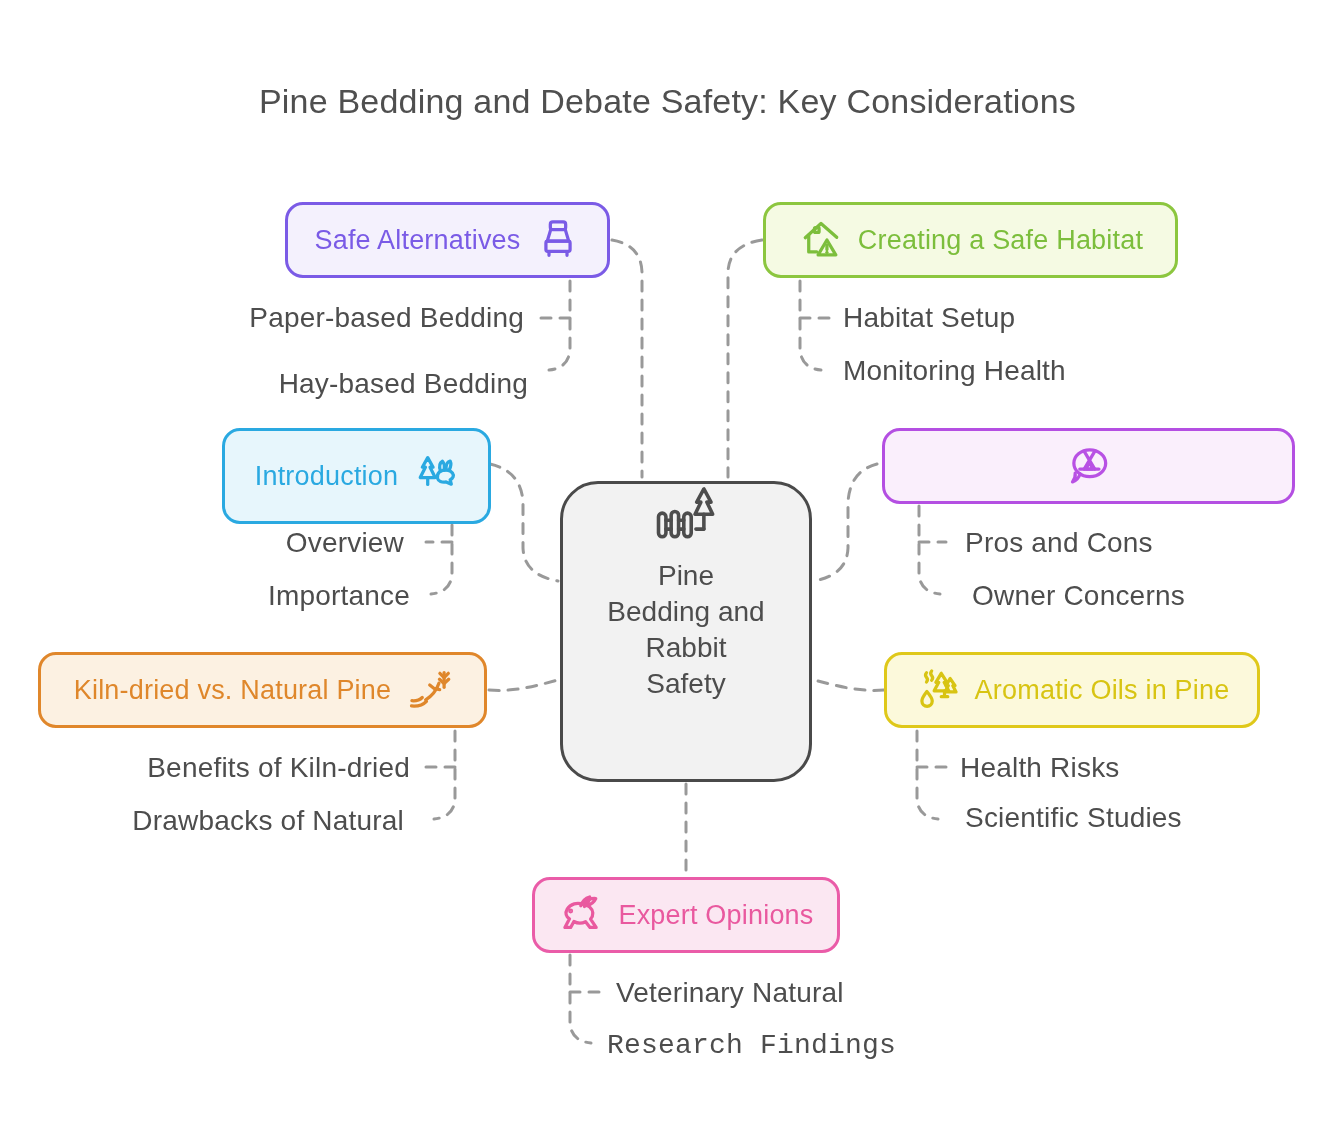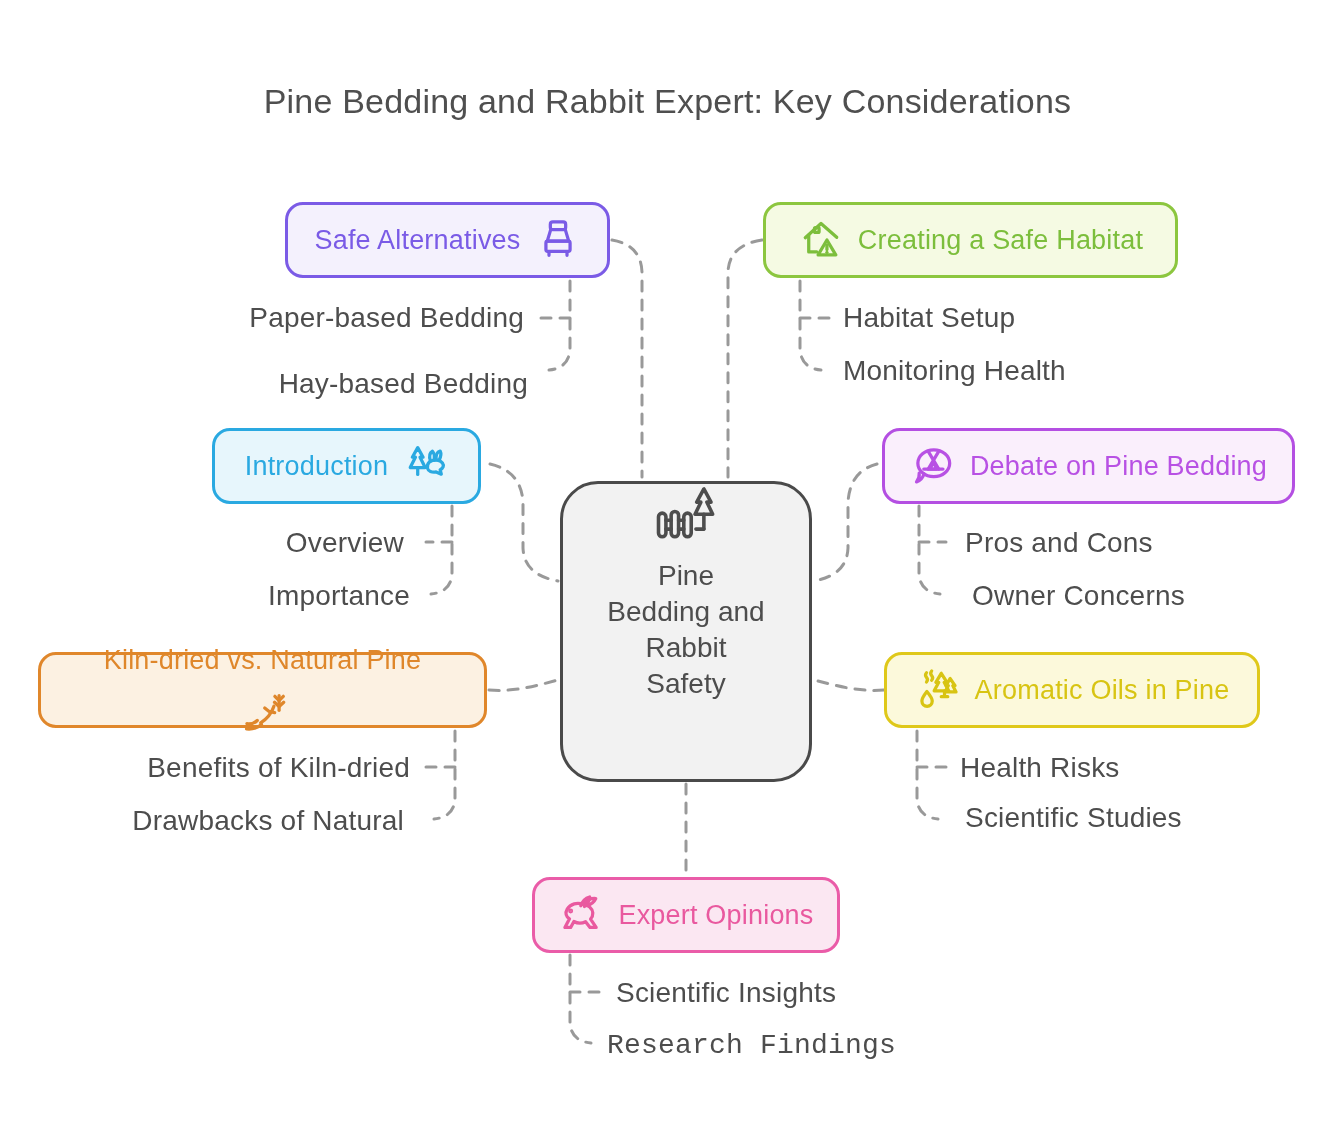--- a/index.html
+++ b/index.html
@@ -17,21 +17,21 @@
     position:absolute;box-sizing:border-box;border:3px solid;border-radius:18px;
     display:flex;align-items:center;justify-content:center;gap:14px;
     font-size:27px;letter-spacing:.2px;cursor:default;
   }
   .node .ic{display:flex;align-items:center;justify-content:center;flex:0 0 auto;}
   .node .ic svg{width:46px;height:46px;display:block;}
   .b-purple {border-color:#7b5be6;color:#7a5be6;background:#f4f1fd;}
   .b-green  {border-color:#8cc63f;color:#7cbe3c;background:#f5fae3;}
   .b-cyan   {border-color:#2aa9e1;color:#2aa9e1;background:#e7f6fc;}
   .b-magenta{border-color:#b44fe2;color:#b851e4;background:#faeffc;}
-  .b-orange {border-color:#e0872b;color:#df872b;background:#fcf1e2;flex-direction:column;}
+  .b-orange {border-color:#e0872b;color:#df872b;background:#fcf1e2;}
   .b-yellow {border-color:#dfc81a;color:#d8c413;background:#fcf9db;}
   .b-pink   {border-color:#ea5ca8;color:#e9599f;background:#fbe7f2;}
   .center-node{
     position:absolute;left:560px;top:481px;width:252px;height:301px;box-sizing:border-box;
     background:#f2f2f2;border:3.5px solid #4a4a4a;border-radius:38px;
     display:flex;flex-direction:column;align-items:center;justify-content:flex-start;
     color:#4d4d4d;
   }
   .center-node .ic svg{width:72px;height:66px;display:block;margin-bottom:8px;}
   .center-node .line{font-size:28px;line-height:36px;text-align:center;}
@@ -40,21 +40,21 @@
     white-space:nowrap;letter-spacing:.2px;
   }
   .sub.r{text-align:right;}
   g.icon, .ic svg{fill:none;stroke:currentColor;stroke-width:1.7;stroke-linecap:round;stroke-linejoin:round;}
 </style>
 </head>
 <body>
 
 <div class="canvas">
 
-  <div class="title">Pine Bedding and Rabbit Expert: Key Considerations</div>
+  <div class="title">Pine Bedding and Debate Safety: Key Considerations</div>
 
   <svg class="wires" width="1335" height="1137" viewBox="0 0 1335 1137">
 
     <path class="wire" d="M612 240 Q641 245 642 272 V477"></path>
     <path class="wire" d="M762 240 Q729 245 728 272 V477"></path>
     <path class="wire" d="M490 464 Q521 471 523 502 V548 Q524 575 558 581"></path>
     <path class="wire" d="M877 464 Q850 471 848 502 V548 Q847 575 814 581"></path>
     <path class="wire" d="M489 690 C515 692 535 686 558 680"></path>
     <path class="wire" d="M884 690 C858 692 838 686 814 680"></path>
     <path class="wire" d="M686 784 V875"></path>
@@ -112,21 +112,21 @@
         <path d="M5.6 9.4v8.8h4.2"></path>
         <rect x="8.6" y="5.6" width="2.4" height="2.4" rx="0.5"></rect>
         <path d="M15.1 12 19.7 19.8h-9.2z"></path>
         <path d="M15.1 14.7v2.3"></path>
         <path d="M15.1 18.4v.01"></path>
       </svg>
     </span>
     <span>Creating a Safe Habitat</span>
   </div>
 
-  <div class="node b-cyan" style="left:212px;top:428px;width:269px;height:76px;">
+  <div class="node b-cyan" style="left:222px;top:428px;width:269px;height:96px;">
     <span>Introduction</span>
     <span class="ic">
       <svg viewBox="0 0 24 24">
         <path d="M8.2 2.4 5.4 7.4h1.6L4.3 12.8h7.8L9.4 7.4H11z"></path>
         <path d="M8.2 12.8v3.6"></path>
         <path d="M14.9 9.4c-.9-2.5-.4-4.3 1-5.1.9 1 1.2 2.8.8 4.6"></path>
         <path d="M17.8 8.8c-.2-2.5.7-4.2 2.1-4.6.6 1.2.4 3-.5 4.7"></path>
         <path d="M14.4 9.8c2.5-1.4 5.5-1 6.7.6 1 1.4.3 2.9-1.2 3.5l.6 2.4-2.7-1.2c-2.2.4-4.2-.4-4.5-1.9-.2-1.1.2-2.6 1.1-3.4z"></path>
       </svg>
     </span>
@@ -135,21 +135,20 @@
   <div class="node b-magenta" style="left:882px;top:428px;width:413px;height:76px;">
     <span class="ic">
       <svg viewBox="0 0 24 24">
         <ellipse cx="12.4" cy="10.6" rx="8.3" ry="7"></ellipse>
         <path d="M7.3 16.1c-.6 2.2-1.9 3.5-3.9 4.2 1.2-1.6 1.6-3 1.4-4.6"></path>
         <path d="M9.6 4.5 15 13.6M14.9 4.5 9.5 13.6"></path>
         <path d="M7.2 13.6h10"></path>
         <path d="M12.2 9.7l1.7 3.9h-3.4z"></path>
       </svg>
     </span>
-    <span>Debate on Pine Bedding</span>
   </div>
 
   <div class="node b-orange" style="left:38px;top:652px;width:449px;height:76px;">
     <span>Kiln-dried vs. Natural Pine</span>
     <span class="ic">
       <svg viewBox="0 0 24 24">
         <path d="M3.4 20.3c3.5.3 6-.5 7.8-2.4"></path>
         <path d="M3.6 17.6c2.4.2 4.1-.4 5.4-1.7"></path>
         <path d="M10.8 17.2c3.5-2.3 5.7-5.1 6.9-8.7"></path>
         <path d="M15.2 11.2l2.9.6M15.2 11.2l-2.3-1.8"></path>
@@ -193,16 +192,16 @@
   <div class="sub r" style="right:925px;top:752px;">Benefits of Kiln-dried</div>
   <div class="sub r" style="right:931px;top:805px;">Drawbacks of Natural</div>
 
   <div class="sub" style="left:843px;top:302px;">Habitat Setup</div>
   <div class="sub" style="left:843px;top:355px;">Monitoring Health</div>
   <div class="sub" style="left:965px;top:527px;">Pros and Cons</div>
   <div class="sub" style="left:972px;top:580px;">Owner Concerns</div>
   <div class="sub" style="left:960px;top:752px;">Health Risks</div>
   <div class="sub" style="left:965px;top:802px;">Scientific Studies</div>
 
-  <div class="sub" style="left:616px;top:977px;">Scientific Insights</div>
+  <div class="sub" style="left:616px;top:977px;">Veterinary Natural</div>
   <div class="sub" style="left:607px;top:1030px;font-family:Liberation Mono, monospace;">Research Findings</div>
 
 </div>
 
 </body></html>

